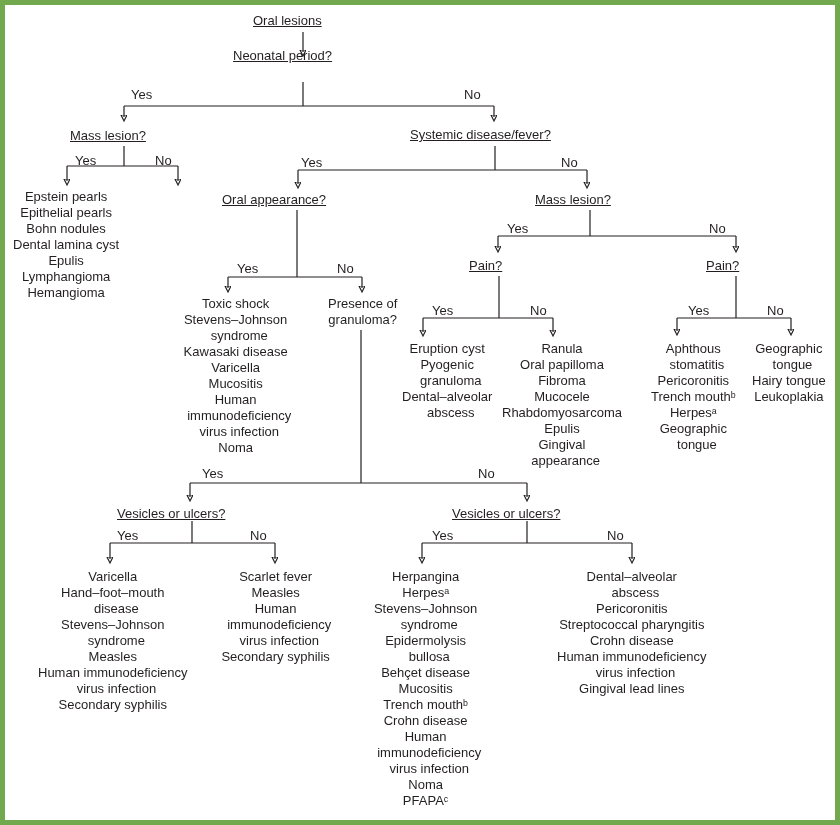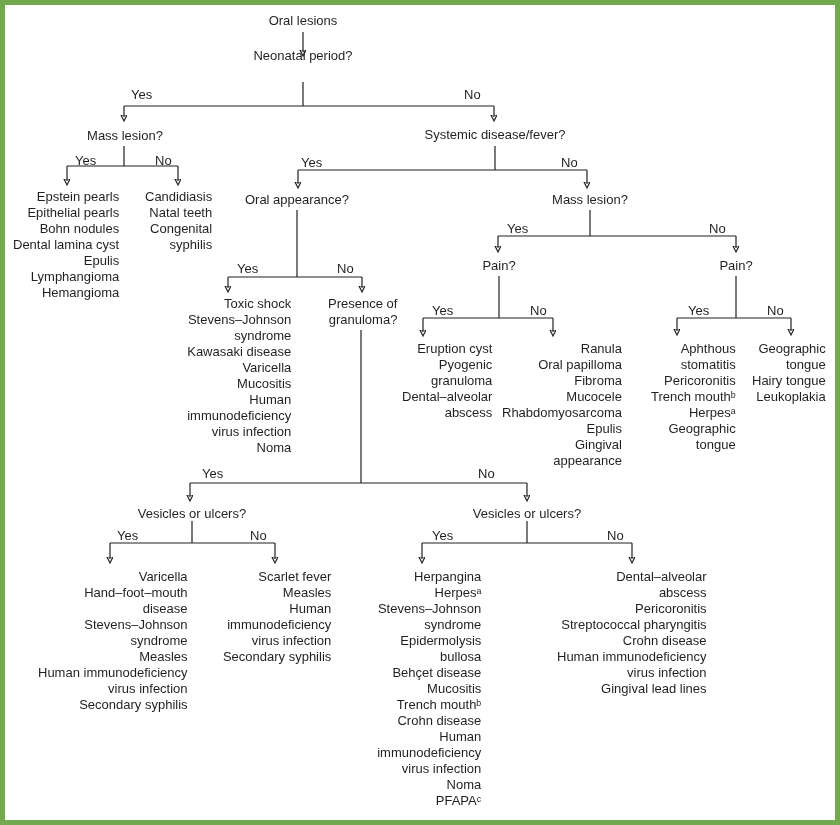--- a/index.html
+++ b/index.html
@@ -12,22 +12,22 @@
     color:#231f20;
     overflow:hidden;
   }
   .border-overlay{
     position:absolute;left:0;top:0;right:0;bottom:0;
     border:5px solid #72a94f;
     pointer-events:none;
     box-sizing:border-box;
   }
   .node{position:absolute;white-space:pre;}
-  .q{text-align:center;}
-  .lbl{text-align:right;}
+  .q{text-align:left;text-decoration:underline;}
+  .lbl{text-align:center;}
   svg.connectors{position:absolute;left:0;top:0;}
   svg.connectors path{stroke:#231f20;stroke-width:1.2;fill:none;}
 </style>
 </head>
 <body>
 
 <div class="frame">
 
   <svg class="connectors" width="840" height="825" aria-hidden="true">
     <defs>
@@ -114,24 +114,20 @@
   <div class="node lbl" style="left:432px;top:528px">Yes</div>
   <div class="node lbl" style="left:607px;top:528px">No</div>
 
   <div class="node lbl" style="left:13px;top:189px">Epstein pearls
 Epithelial pearls
 Bohn nodules
 Dental lamina cyst
 Epulis
 Lymphangioma
 Hemangioma</div>
-  <div class="node lbl" style="left:145px;top:189px">Candidiasis
-Natal teeth
-Congenital
-  syphilis</div>
   <div class="node lbl" style="left:180px;top:296px">Toxic shock
 Stevens–Johnson
   syndrome
 Kawasaki disease
 Varicella
 Mucositis
 Human
   immunodeficiency
   virus infection
 Noma</div>

